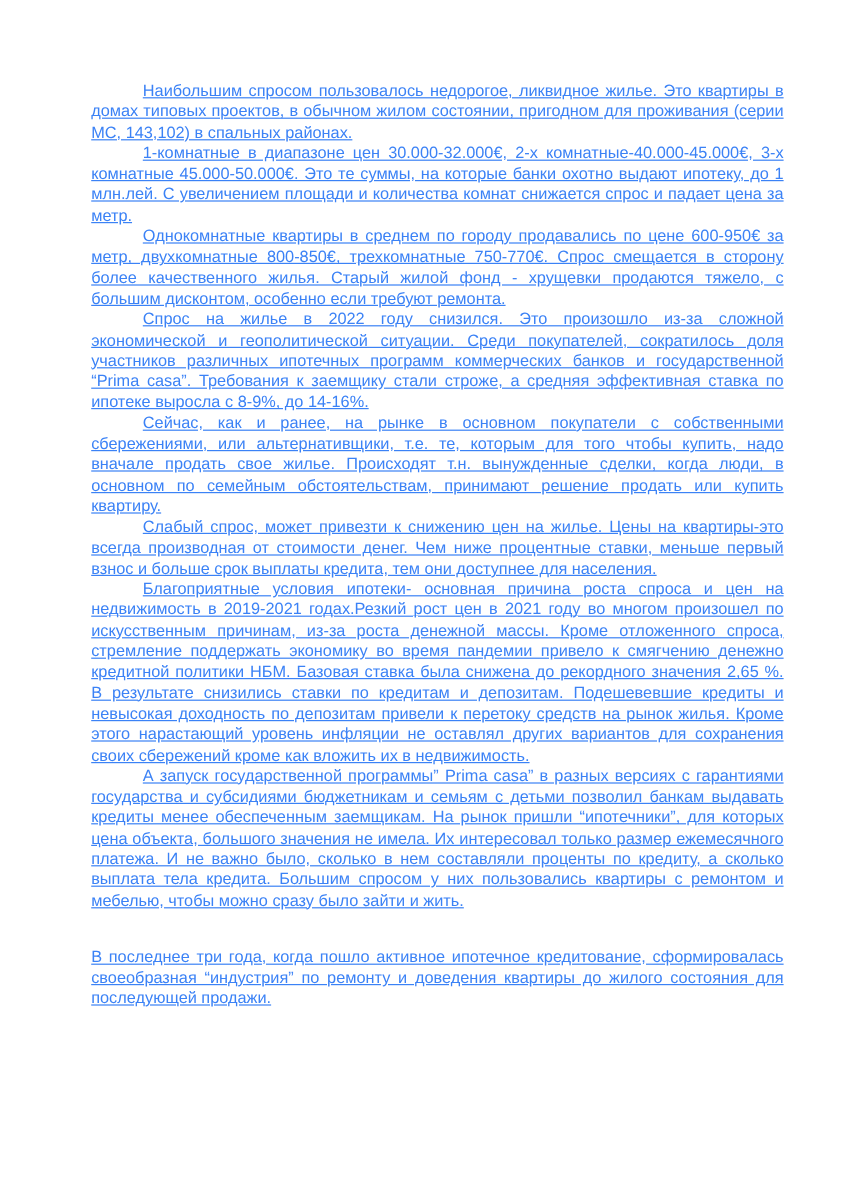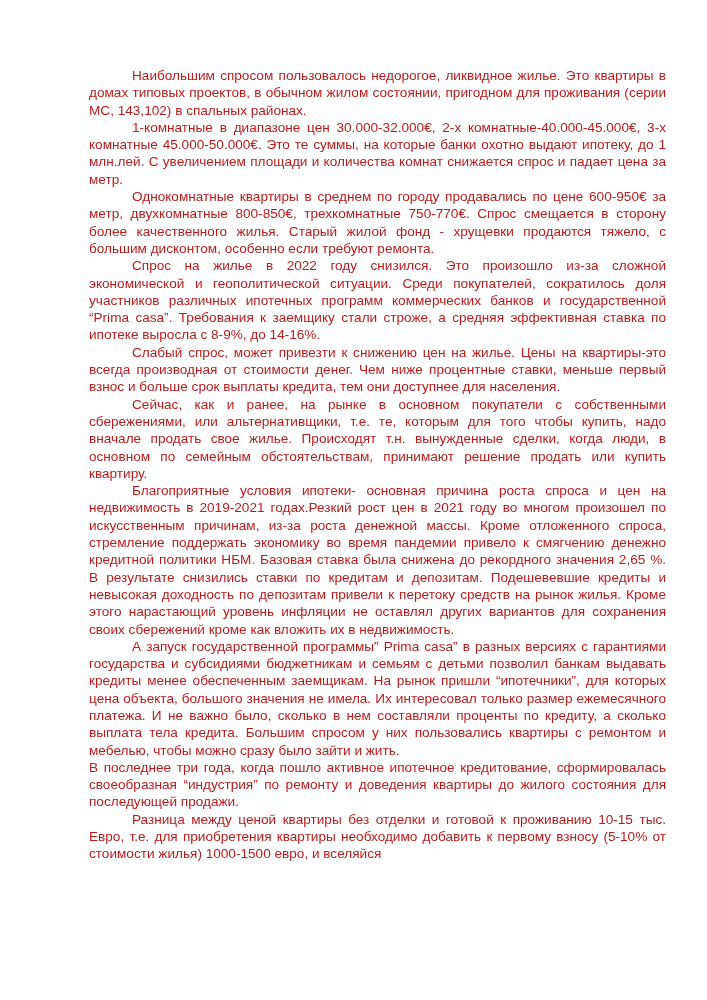--- a/index.html
+++ b/index.html
@@ -8,45 +8,46 @@
       background: #ffffff;
     }
     body {
       width: 707px;
       height: 1000px;
       overflow: hidden;
       position: relative;
     }
     .page {
       position: absolute;
-      left: 89px;
+      left: 76px;
       top: 67px;
       width: 577px;
       font-family: "Liberation Sans", sans-serif;
       font-size: 13.6px;
       line-height: 17.3px;
-      color: #b91c1c;
+      color: #3b82f6;
       text-align: justify;
+      text-decoration: underline;
     }
     .page p {
       margin: 0;
       padding: 0;
       text-indent: 43px;
     }
     .page p.no-indent {
       text-indent: 0;
+      margin-top: 30px;
     }
   </style>
 </head>
 <body>
 
 <div class="page">
   <p>Наибольшим спросом пользовалось недорогое, ликвидное жилье. Это квартиры в домах типовых проектов, в обычном жилом состоянии, пригодном для проживания (серии МС, 143,102) в спальных районах.</p>
   <p>1-комнатные в диапазоне цен 30.000-32.000€, 2-х комнатные-40.000-45.000€, 3-х комнатные 45.000-50.000€. Это те суммы, на которые банки охотно выдают ипотеку, до 1 млн.лей.  С увеличением площади и количества комнат снижается спрос и падает цена за метр.</p>
   <p>Однокомнатные квартиры в среднем по городу продавались по цене 600-950€ за метр, двухкомнатные 800-850€, трехкомнатные 750-770€. Спрос смещается в сторону более качественного жилья. Старый жилой фонд - хрущевки продаются тяжело, с большим дисконтом, особенно если требуют ремонта.</p>
   <p>Спрос на жилье в 2022 году снизился. Это произошло из-за сложной экономической и геополитической ситуации. Среди покупателей, сократилось доля участников различных ипотечных программ коммерческих банков и государственной “Prima casa”. Требования к заемщику стали строже, а средняя эффективная ставка по ипотеке выросла с 8-9%, до 14-16%.</p>
+  <p>Сейчас, как и ранее, на рынке в основном покупатели с собственными сбережениями, или альтернативщики, т.е. те, которым для того чтобы купить, надо вначале продать свое жилье. Происходят т.н. вынужденные сделки, когда люди, в основном по семейным обстоятельствам, принимают решение продать или купить квартиру.</p>
   <p>Слабый спрос, может привезти к снижению цен на жилье. Цены на квартиры-это всегда производная от стоимости денег. Чем ниже процентные ставки, меньше первый взнос и больше срок выплаты кредита, тем они доступнее для населения.</p>
-  <p>Сейчас, как и ранее, на рынке в основном покупатели с собственными сбережениями, или альтернативщики, т.е. те, которым для того чтобы купить, надо вначале продать свое жилье. Происходят т.н. вынужденные сделки, когда люди, в основном по семейным обстоятельствам, принимают решение продать или купить квартиру.</p>
   <p>Благоприятные условия ипотеки- основная причина роста спроса и цен на недвижимость в 2019-2021 годах.Резкий рост цен в 2021 году во многом произошел по искусственным причинам, из-за роста денежной массы. Кроме отложенного спроса, стремление поддержать экономику во время пандемии привело к смягчению денежно кредитной политики НБМ. Базовая ставка была снижена до рекордного значения 2,65 %. В результате снизились ставки по кредитам и депозитам. Подешевевшие кредиты и невысокая доходность по депозитам привели к перетоку средств на рынок жилья. Кроме этого нарастающий уровень инфляции не оставлял других вариантов для сохранения своих сбережений кроме как вложить их в недвижимость.</p>
   <p>А запуск государственной программы” Prima casa” в разных версиях с гарантиями государства и субсидиями бюджетникам и семьям с детьми позволил банкам выдавать кредиты менее обеспеченным заемщикам. На рынок пришли “ипотечники”, для которых цена объекта, большого значения не имела. Их интересовал только размер ежемесячного платежа. И не важно было, сколько в нем составляли проценты по кредиту, а сколько выплата тела кредита. Большим спросом у них пользовались квартиры с ремонтом и мебелью, чтобы можно сразу было зайти и жить.</p>
   <p class="no-indent">В последнее три года, когда пошло активное ипотечное кредитование, сформировалась своеобразная “индустрия” по ремонту и доведения квартиры до жилого состояния для последующей продажи.</p>
-  <p>Разница между ценой квартиры без отделки и готовой к проживанию 10-15 тыс. Евро, т.е. для приобретения квартиры необходимо добавить к первому взносу (5-10% от стоимости жилья) 1000-1500 евро, и вселяйся</p>
 </div>
 
 </body></html>

